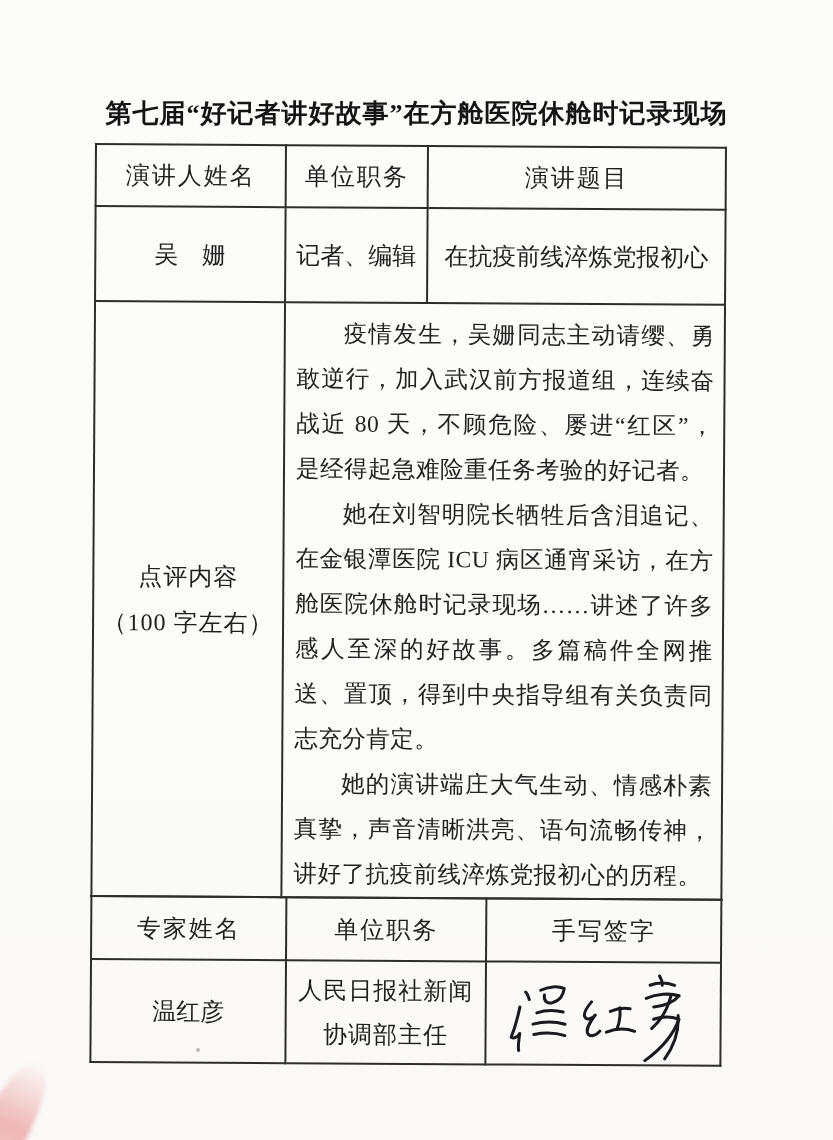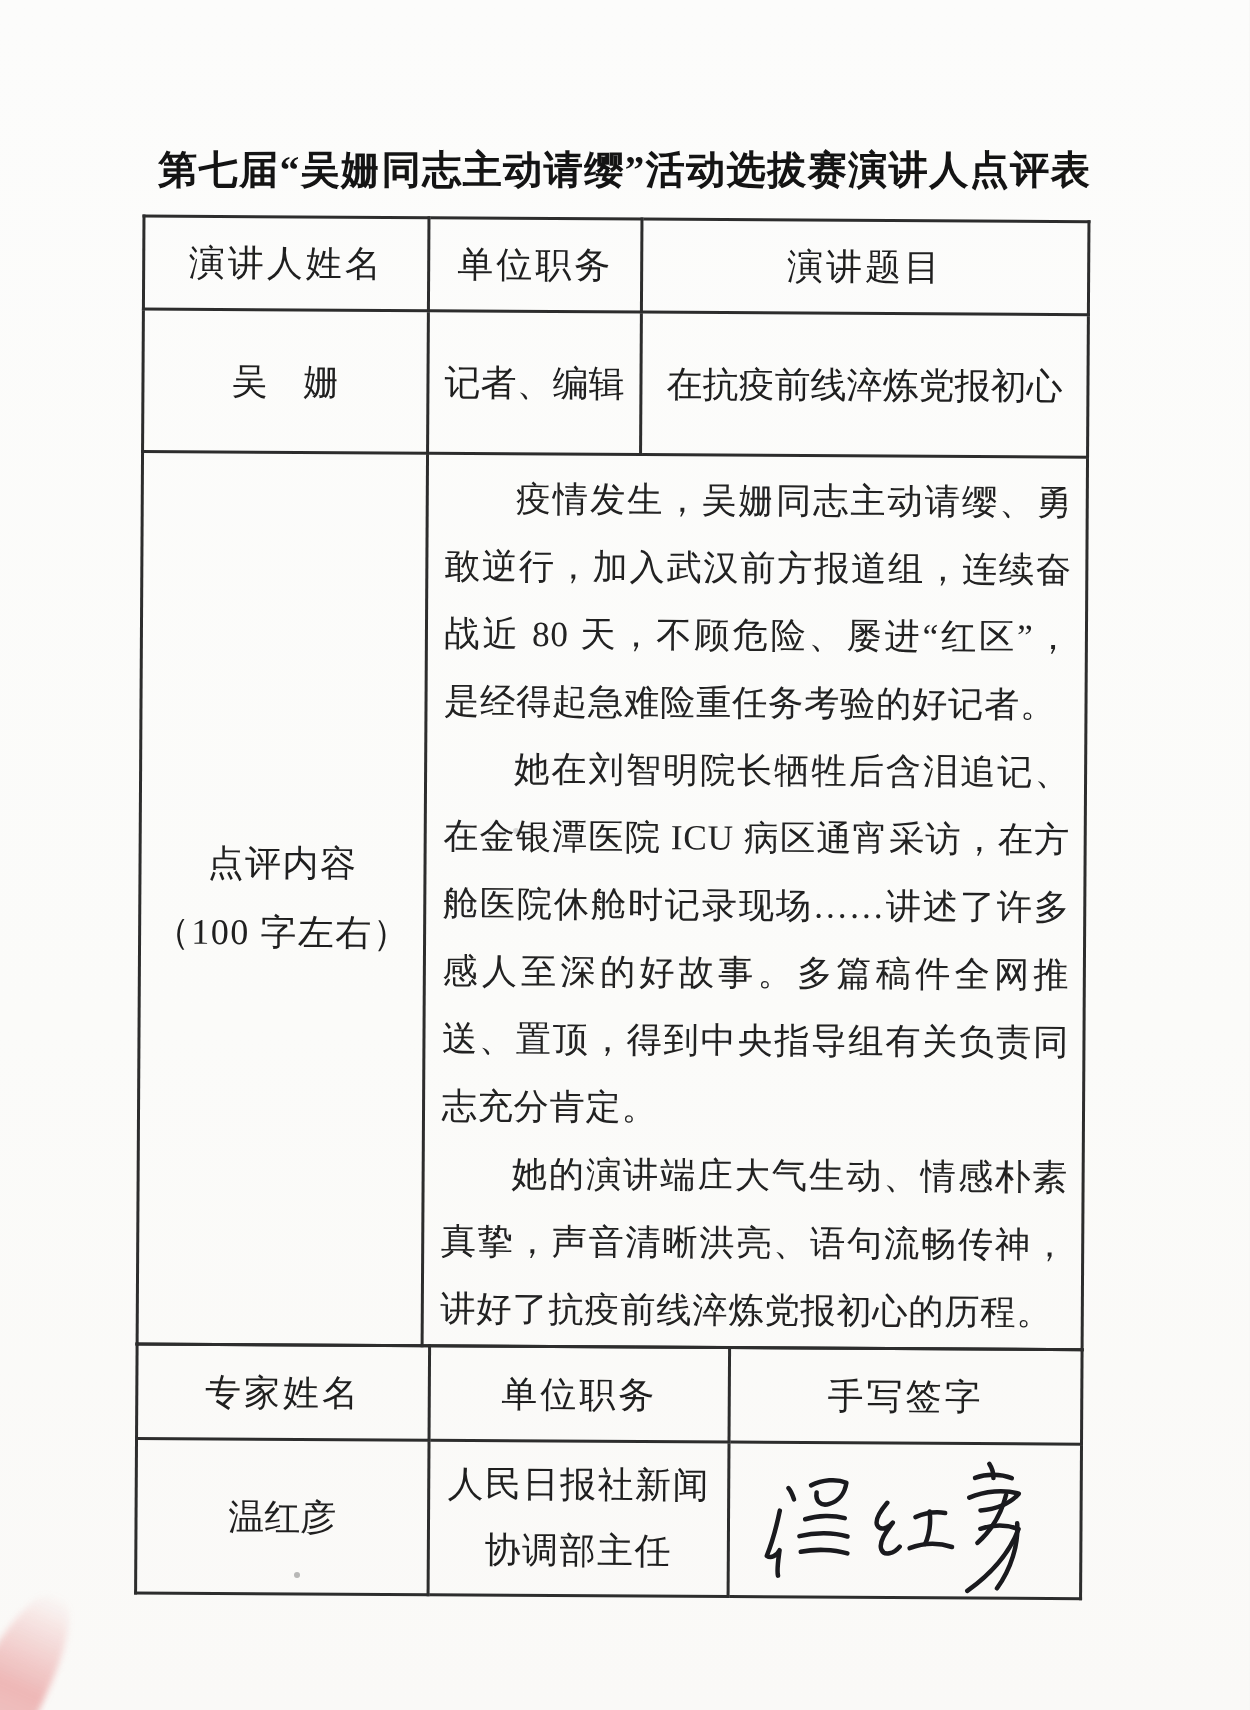--- a/index.html
+++ b/index.html
@@ -63,21 +63,21 @@
     background:rgba(60,60,60,0.35);
   }
   .speck-1{left:196px;top:1048px;}
   .speck-2{left:342px;top:552px;opacity:.5;}
 </style>
 </head>
 <body>
 
 <div class="sheet">
 
-  <div class="doc-title">第七届“吴姗同志主动请缨”活动选拔赛演讲人点评表</div>
+  <div class="doc-title">第七届“好记者讲好故事”在方舱医院休舱时记录现场</div>
 
   <div class="tables">
 
     <table class="top-table">
       <colgroup>
           <col style="width:190px">
           <col style="width:142px">
           <col style="width:298px">
         </colgroup>
       <tbody>

